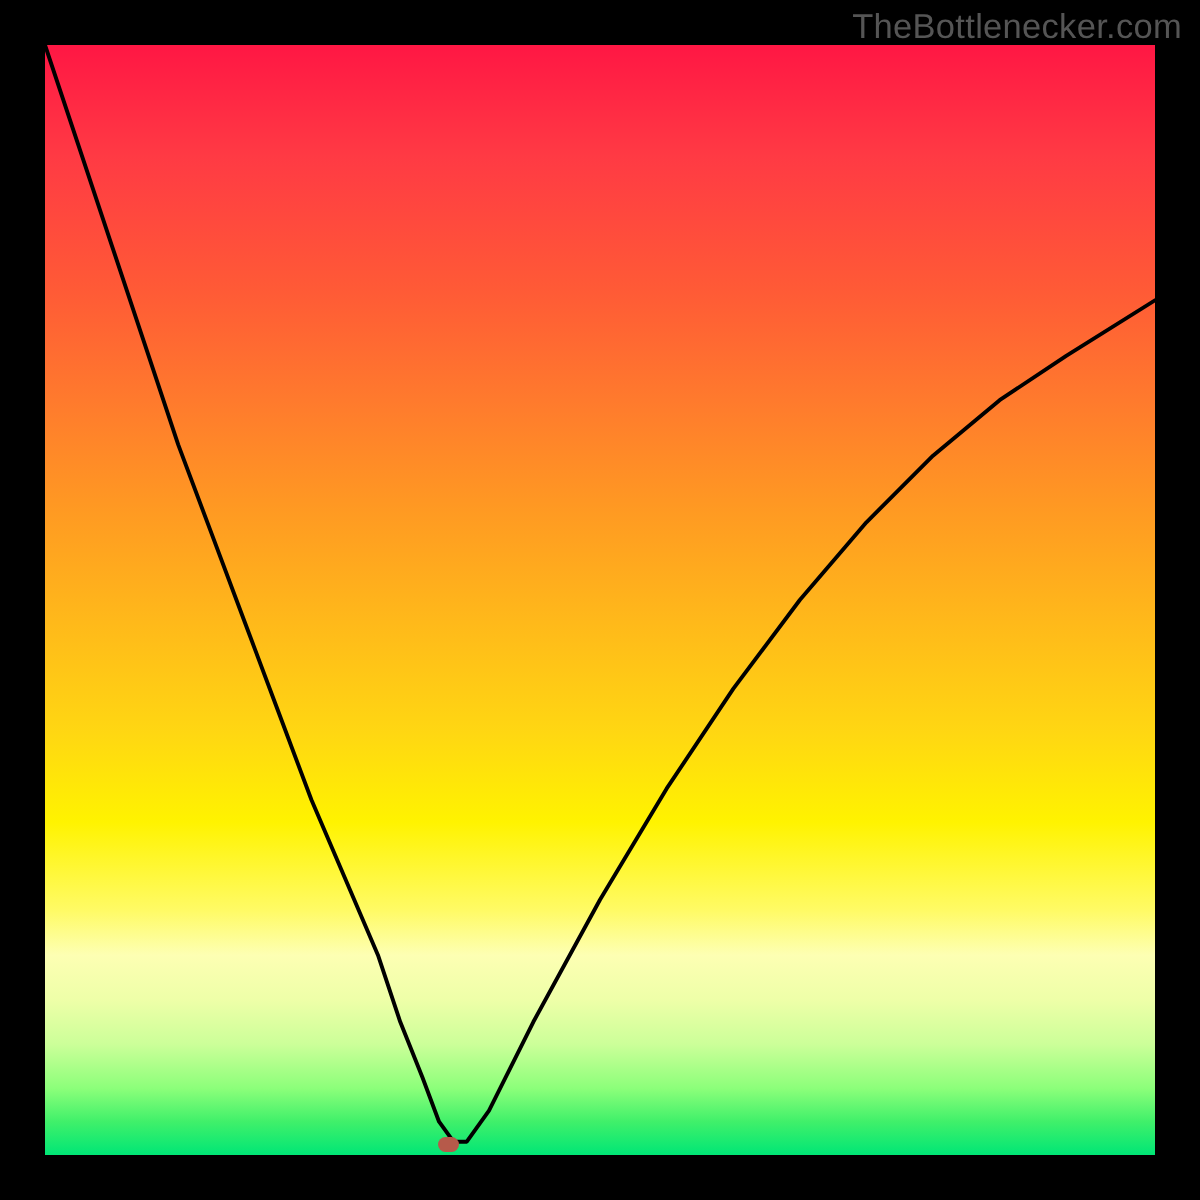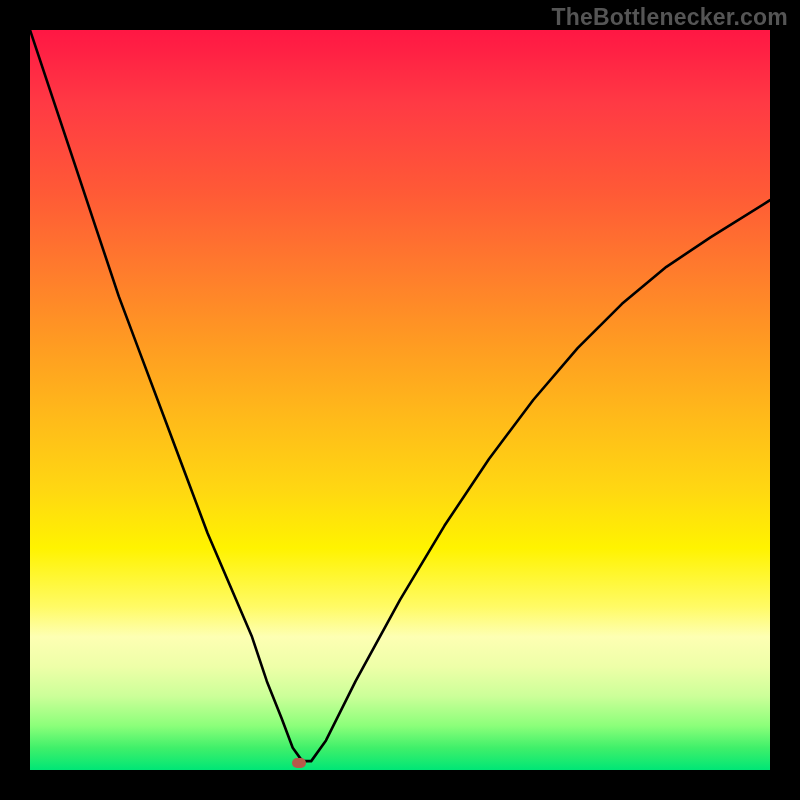--- a/index.html
+++ b/index.html
@@ -12,21 +12,21 @@
     background: #000;
     position: relative;
   }
 
   .watermark {
     position: absolute;
     top: 4px;
     right: 12px;
     color: #555;
     font-size: 23px;
-    font-weight: 700;
+    font-weight: 400;
     letter-spacing: 0.2px;
     z-index: 4;
   }
 
   .plot {
     position: absolute;
     left: 30px;
     top: 30px;
     width: 740px;
     height: 740px;

